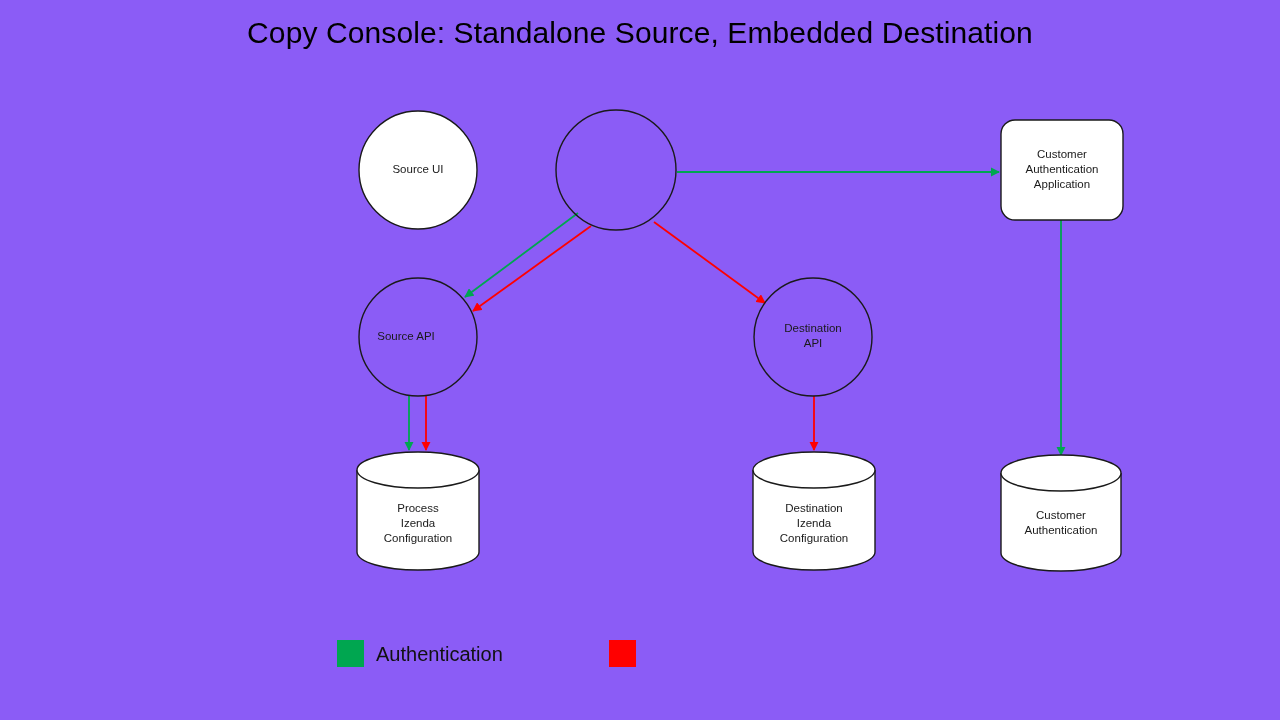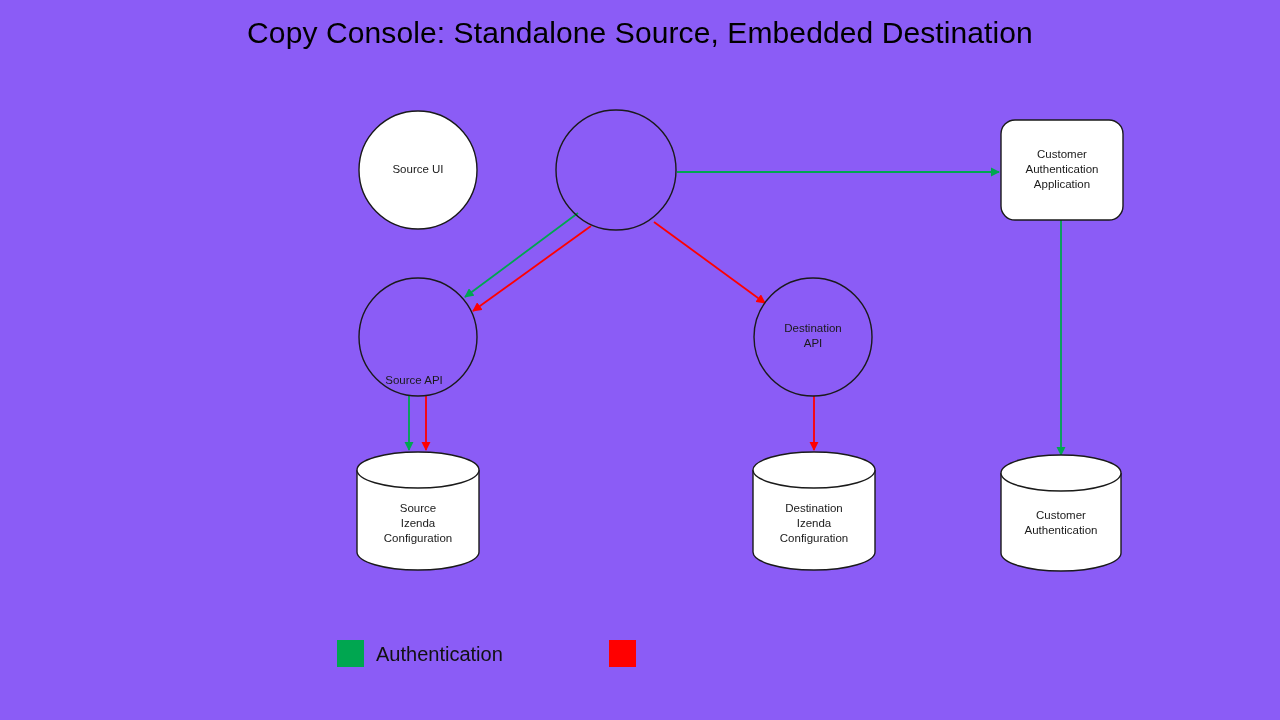--- a/index.html
+++ b/index.html
@@ -141,26 +141,26 @@
     </g>
   </svg>
 
   <div class="node-label" style="left:348px; top:162px; width:140px;">Source UI</div>
 
 
   <div class="node-label" style="left:1002px; top:147px; width:120px;">Customer
 Authentication
 Application</div>
 
-  <div class="node-label" style="left:344px; top:329px; width:140px;margin-top:44px;">Source API</div>
+  <div class="node-label" style="left:336px; top:329px; width:140px;">Source API</div>
 
   <div class="node-label" style="left:743px; top:321px; width:140px;">Destination
 API</div>
 
-  <div class="node-label" style="left:348px; top:501px; width:140px;">Source
+  <div class="node-label" style="left:348px; top:501px; width:140px;">Process
 Izenda
 Configuration</div>
 
   <div class="node-label" style="left:744px; top:501px; width:140px;">Destination
 Izenda
 Configuration</div>
 
   <div class="node-label" style="left:991px; top:508px; width:140px;">Customer
 Authentication</div>
 

